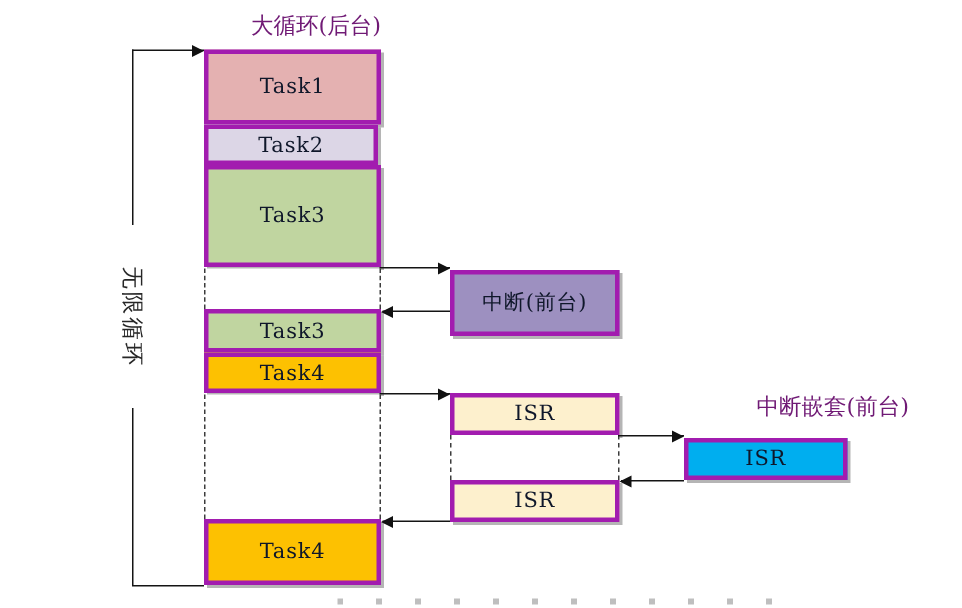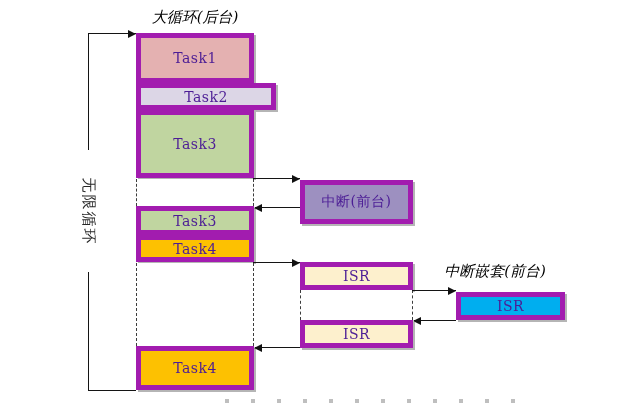--- a/index.html
+++ b/index.html
@@ -1,35 +1,35 @@
 <!DOCTYPE html>
 <html><head>
 <meta charset="utf-8">
 <style>
   html,body{margin:0;padding:0;background:#fff;}
   #stage{
     position:relative;width:641px;height:405px;background:#ffffff;overflow:hidden;
     font-family:"DejaVu Serif","Liberation Serif",serif;color:#2e2e2e;
   }
   .box{
-    position:absolute;box-sizing:border-box;border:5px solid #a21caf;
+    position:absolute;box-sizing:border-box;border:3px solid #a21caf;
     box-shadow:2px 2px 0 rgba(90,90,90,.45);
     display:flex;align-items:center;justify-content:center;
-    font-size:14px;color:#4c1d95;letter-spacing:.5px;
+    font-size:14px;color:#0f172a;letter-spacing:.5px;
   }
   .gap{
     position:absolute;box-sizing:border-box;
     border-left:1px dashed #3c3c3c;border-right:1px dashed #3c3c3c;background:#fff;
   }
   .hline{position:absolute;height:1px;background:#141414;}
   .vline{position:absolute;width:1px;background:#141414;}
   .ah{position:absolute;width:0;height:0;border-top:4px solid transparent;border-bottom:4px solid transparent;}
   .ah.r{border-left:8px solid #111;}
   .ah.l{border-right:8px solid #111;}
-  .lbl{position:absolute;font-size:15px;color:#000000;text-align:center;white-space:nowrap;font-style:italic;}
+  .lbl{position:absolute;font-size:15px;color:#701a75;text-align:right;white-space:nowrap;}
   #loop-label-wrap{
     position:absolute;left:72px;top:150px;width:32px;height:122px;
     display:flex;align-items:center;justify-content:center;
   }
   #loop-label-wrap span{
     transform:rotate(90deg);white-space:nowrap;font-size:15px;color:#262626;letter-spacing:2px;
   }
   #caption-fragment{
     position:absolute;left:225px;top:399px;width:296px;height:4px;opacity:.55;
     background:repeating-linear-gradient(90deg,#8a8a8a 0 4px,transparent 4px 26px);
@@ -45,35 +45,35 @@
   <div class="hline" style="left:88px;top:33px;width:48px;"></div>
   <div class="ah r" style="left:128px;top:30px;"></div>
   <div class="vline" style="left:88px;top:33px;height:117px;"></div>
   <div class="vline" style="left:88px;top:272px;height:118px;"></div>
   <div class="hline" style="left:88px;top:390px;width:48px;"></div>
   <div id="loop-label-wrap">
     <span>无限循环</span>
   </div>
 
   <div class="box" style="left: 136px; top: 33px; width: 118px; height: 50px; background-color: rgb(228, 177, 177);">Task1</div>
-  <div class="box" style="left: 136px; top: 83px; width: 140px; height: 27px; background-color: rgb(220, 214, 230);">Task2</div>
+  <div class="box" style="left: 136px; top: 83px; width: 116px; height: 27px; background-color: rgb(220, 214, 230);">Task2</div>
   <div class="box" style="left: 136px; top: 110px; width: 118px; height: 68px; background-color: rgb(192, 213, 160);">Task3</div>
   <div class="gap" style="left:136px;top:179px;width:118px;height:27px;"></div>
   <div class="box" style="left: 136px; top: 206px; width: 118px; height: 29px; background-color: rgb(192, 213, 160);">Task3</div>
   <div class="box" style="left: 136px; top: 235px; width: 118px; height: 27px; background-color: rgb(253, 193, 1);">Task4</div>
   <div class="gap" style="left:136px;top:263px;width:118px;height:83px;"></div>
   <div class="box" style="left: 136px; top: 346px; width: 118px; height: 44px; background-color: rgb(253, 193, 1);">Task4</div>
 
   <div class="box" style="left: 300px; top: 180px; width: 113px; height: 44px; background-color: rgb(157, 144, 192);">中断(前台)</div>
 
   <div class="box" style="left: 300px; top: 262px; width: 113px; height: 28px; background-color: rgb(253, 240, 205);">ISR</div>
   <div class="gap" style="left:300px;top:290px;width:113px;height:30px;"></div>
   <div class="box" style="left: 300px; top: 320px; width: 113px; height: 28px; background-color: rgb(253, 240, 205);">ISR</div>
 
-  <div class="lbl" style="left:416px;top:262px;width:158px;">中断嵌套(前台)</div>
+  <div class="lbl" style="left:448px;top:262px;width:158px;">中断嵌套(前台)</div>
   <div class="box" style="left: 456px; top: 292px; width: 109px; height: 28px; background-color: rgb(0, 174, 239);">ISR</div>
 
   <div class="hline" style="left:253px;top:178px;width:47px;"></div>
   <div class="ah r" style="left:292px;top:175px;"></div>
 
   <div class="hline" style="left:255px;top:207px;width:45px;"></div>
   <div class="ah l" style="left:254px;top:204px;"></div>
 
   <div class="hline" style="left:253px;top:262px;width:47px;"></div>
   <div class="ah r" style="left:292px;top:259px;"></div>

